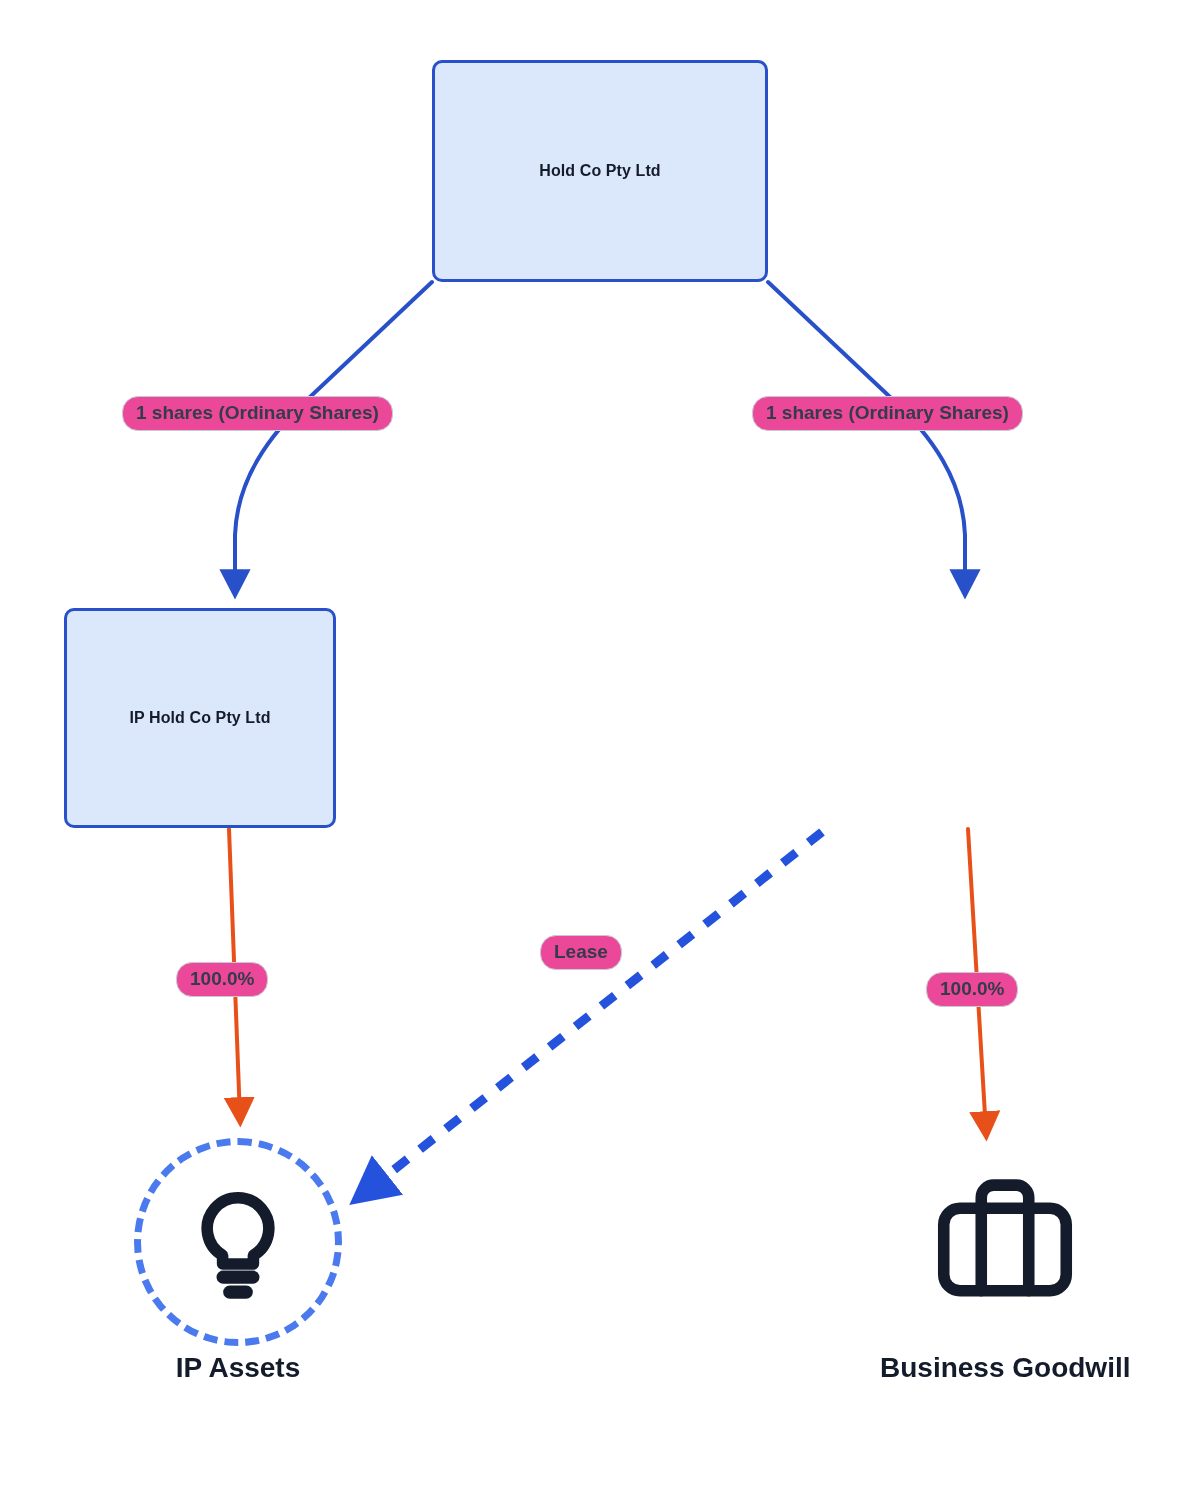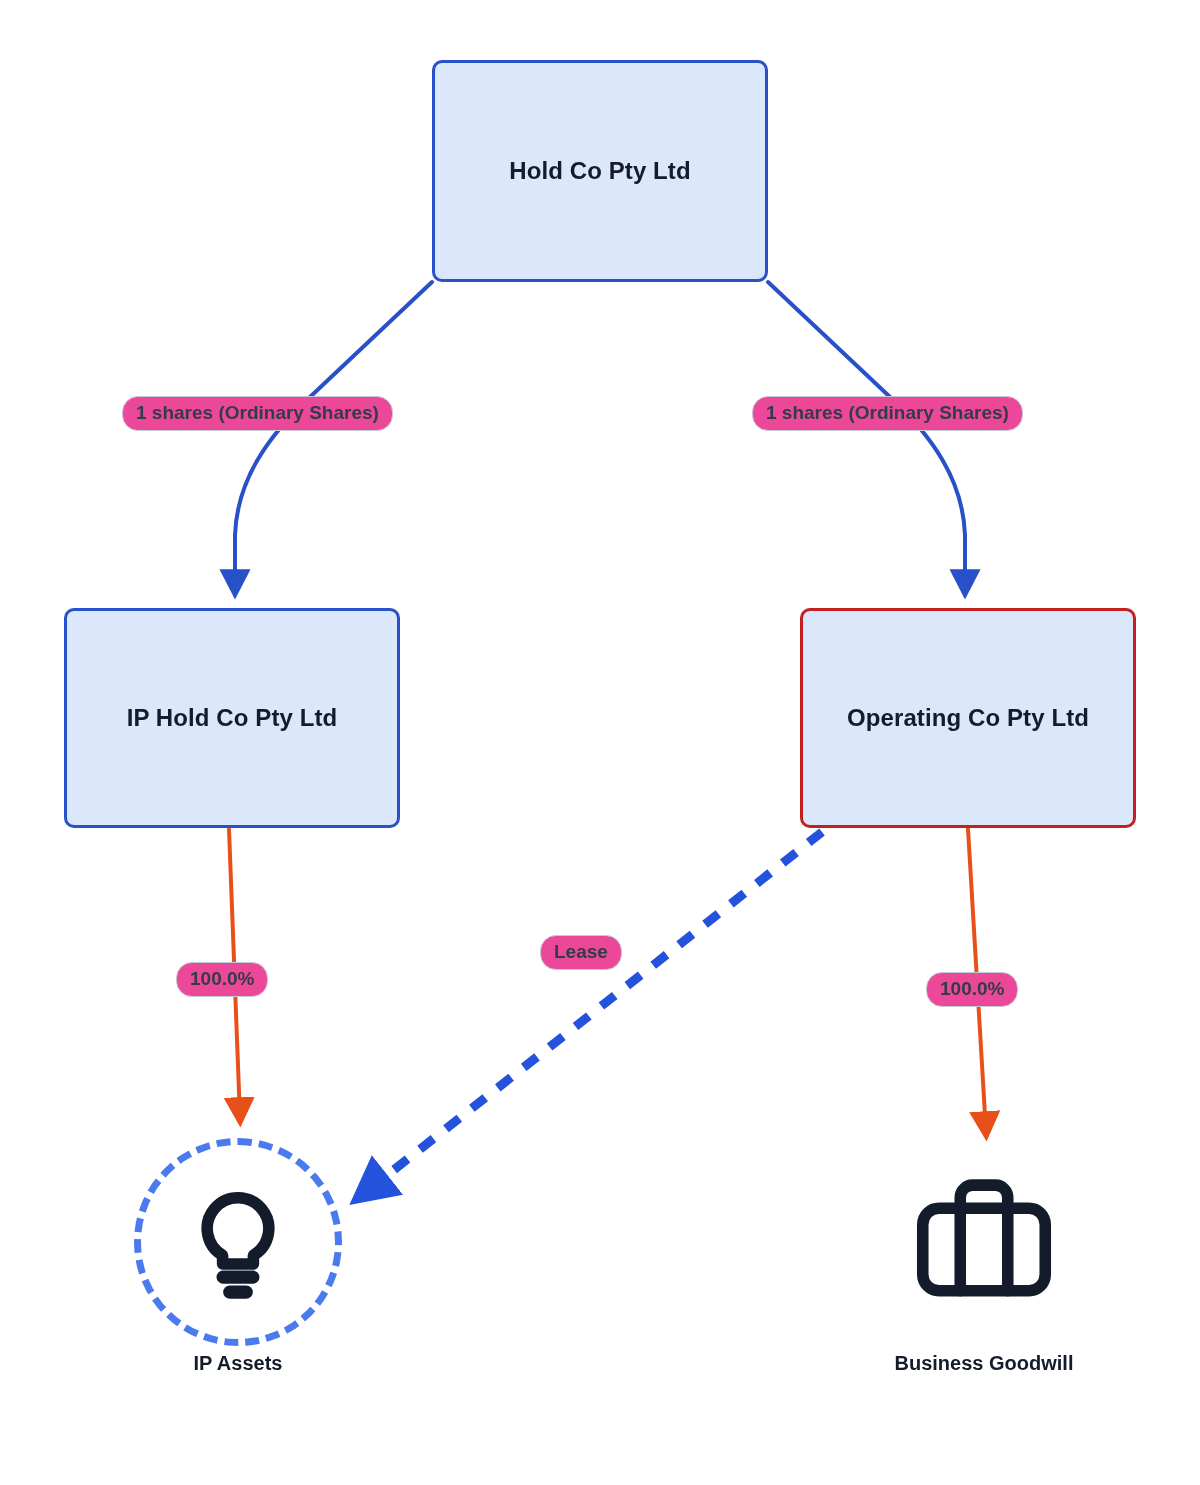--- a/index.html
+++ b/index.html
@@ -34,21 +34,21 @@
     position: absolute;
     box-sizing: border-box;
     background: #dbe7fa;
     border-radius: 10px;
     display: flex;
     align-items: center;
     justify-content: center;
     text-align: center;
   }
   .entity-box .entity-label {
-    font-size: 24px;
+    font-size: 16px;
     font-weight: bold;
     color: #141c2c;
     letter-spacing: 0.1px;
     line-height: 1.25;
     padding: 0 10px;
   }
   .border-blue { border: 3px solid #2850c8; }
   .border-red  { border: 3px solid #c3201f; }
 
   
@@ -88,21 +88,21 @@
   }
   .asset-plain {
     width: 208px;
     height: 208px;
     display: flex;
     align-items: center;
     justify-content: center;
   }
   .asset-caption {
     margin-top: 6px;
-    font-size: 20px;
+    font-size: 28px;
     font-weight: bold;
     color: #141c2c;
     white-space: nowrap;
     text-align: center;
   }
 </style>
 </head>
 <body>
 
 <div id="diagram-root">
@@ -128,27 +128,24 @@
 
     <path d="M 968,829 L 986,1132" fill="none" stroke="#e8501a" stroke-width="4" stroke-linecap="round" marker-end="url(#arrow-orange)"></path>
 
     <path d="M 822,832 L 362,1195" fill="none" stroke="#2552dd" stroke-width="9" stroke-dasharray="17 16" stroke-linecap="butt" marker-end="url(#arrow-lease)"></path>
   </svg>
 
   <div class="entity-box border-blue" style="left:432px; top:60px; width:336px; height:222px;">
     <span class="entity-label">Hold Co Pty Ltd</span>
   </div>
 
-  <div class="entity-box border-blue" style="left:64px; top:608px; width:336px; height:220px;">
+  <div class="entity-box border-blue" style="left:64px; top:608px; width:272px; height:220px;">
     <span class="entity-label">IP Hold Co Pty Ltd</span>
   </div>
 
-  <div class="entity-box border-red" style="left:800px; top:608px; width:336px; height:220px;">
-    <span class="entity-label">Operating Co Pty Ltd</span>
-  </div>
 
   <div class="edge-label" style="left:122px; top:396px;">1 shares (Ordinary Shares)</div>
 
   <div class="edge-label" style="left:752px; top:396px;">1 shares (Ordinary Shares)</div>
 
   <div class="edge-label" style="left:176px; top:962px;">100.0%</div>
 
   <div class="edge-label" style="left:926px; top:972px;">100.0%</div>
 
   <div class="edge-label" style="left:540px; top:935px;">Lease</div>

